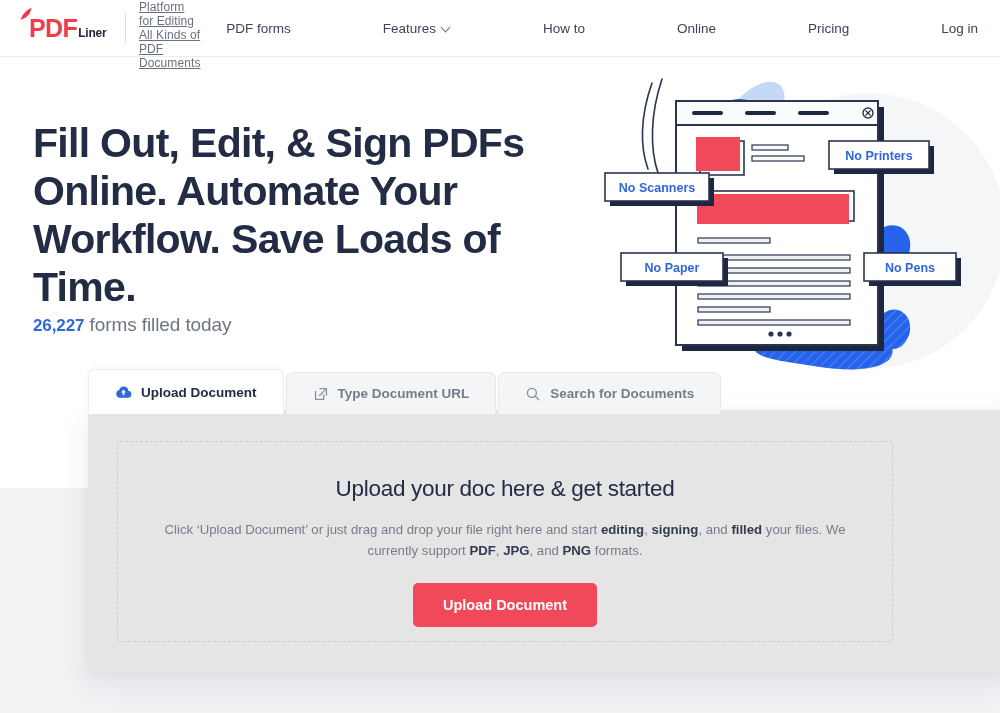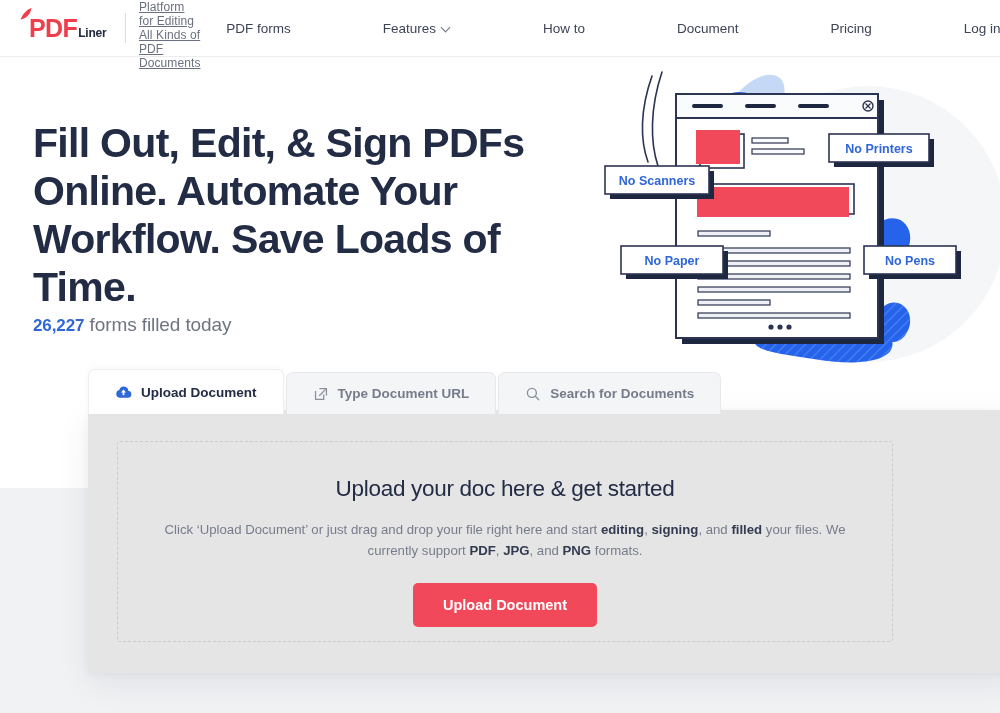--- a/index.html
+++ b/index.html
@@ -70,21 +70,21 @@
     font-size: 41px; line-height: 48px; font-weight: bold;
     color: #232c45; letter-spacing: -0.7px; margin-top: 16px;
   }
   .hero-count {
     position: absolute; left: 33px; top: 314px;
     font-size: 19px; color: #6e7480; letter-spacing: -0.1px;
   }
   .hero-count b { color: #2f66d8; font-weight: bold; font-size: 17px; }
 
   
-  .illu { position: absolute; left: 600px; top: 54px; width: 400px; height: 312px; }
+  .illu { position: absolute; left: 600px; top: 61px; width: 400px; height: 312px; }
   .illu svg { display: block; }
 
   
   .tabs {
     position: absolute; left: 88px; top: 369px; display: flex; align-items: flex-end;
     z-index: 4;
   }
   .tab {
     display: flex; align-items: center; gap: 9px;
     height: 42px; padding: 0 26px;
@@ -160,21 +160,21 @@
         <span>PDF forms</span>
       </div>
       <div class="nav-item">
         <span>Features</span>
         <span class="chev"></span>
       </div>
       <div class="nav-item">
         <span>How to</span>
       </div>
       <div class="nav-item">
-        <span>Document</span>
+        <span>Online</span>
       </div>
       <div class="nav-item">
         <span>Pricing</span>
       </div>
       <div class="nav-item">
         <span>Log in</span>
       </div>
       <button class="btn-trial">Start free trial</button>
     </div>
   </div>

